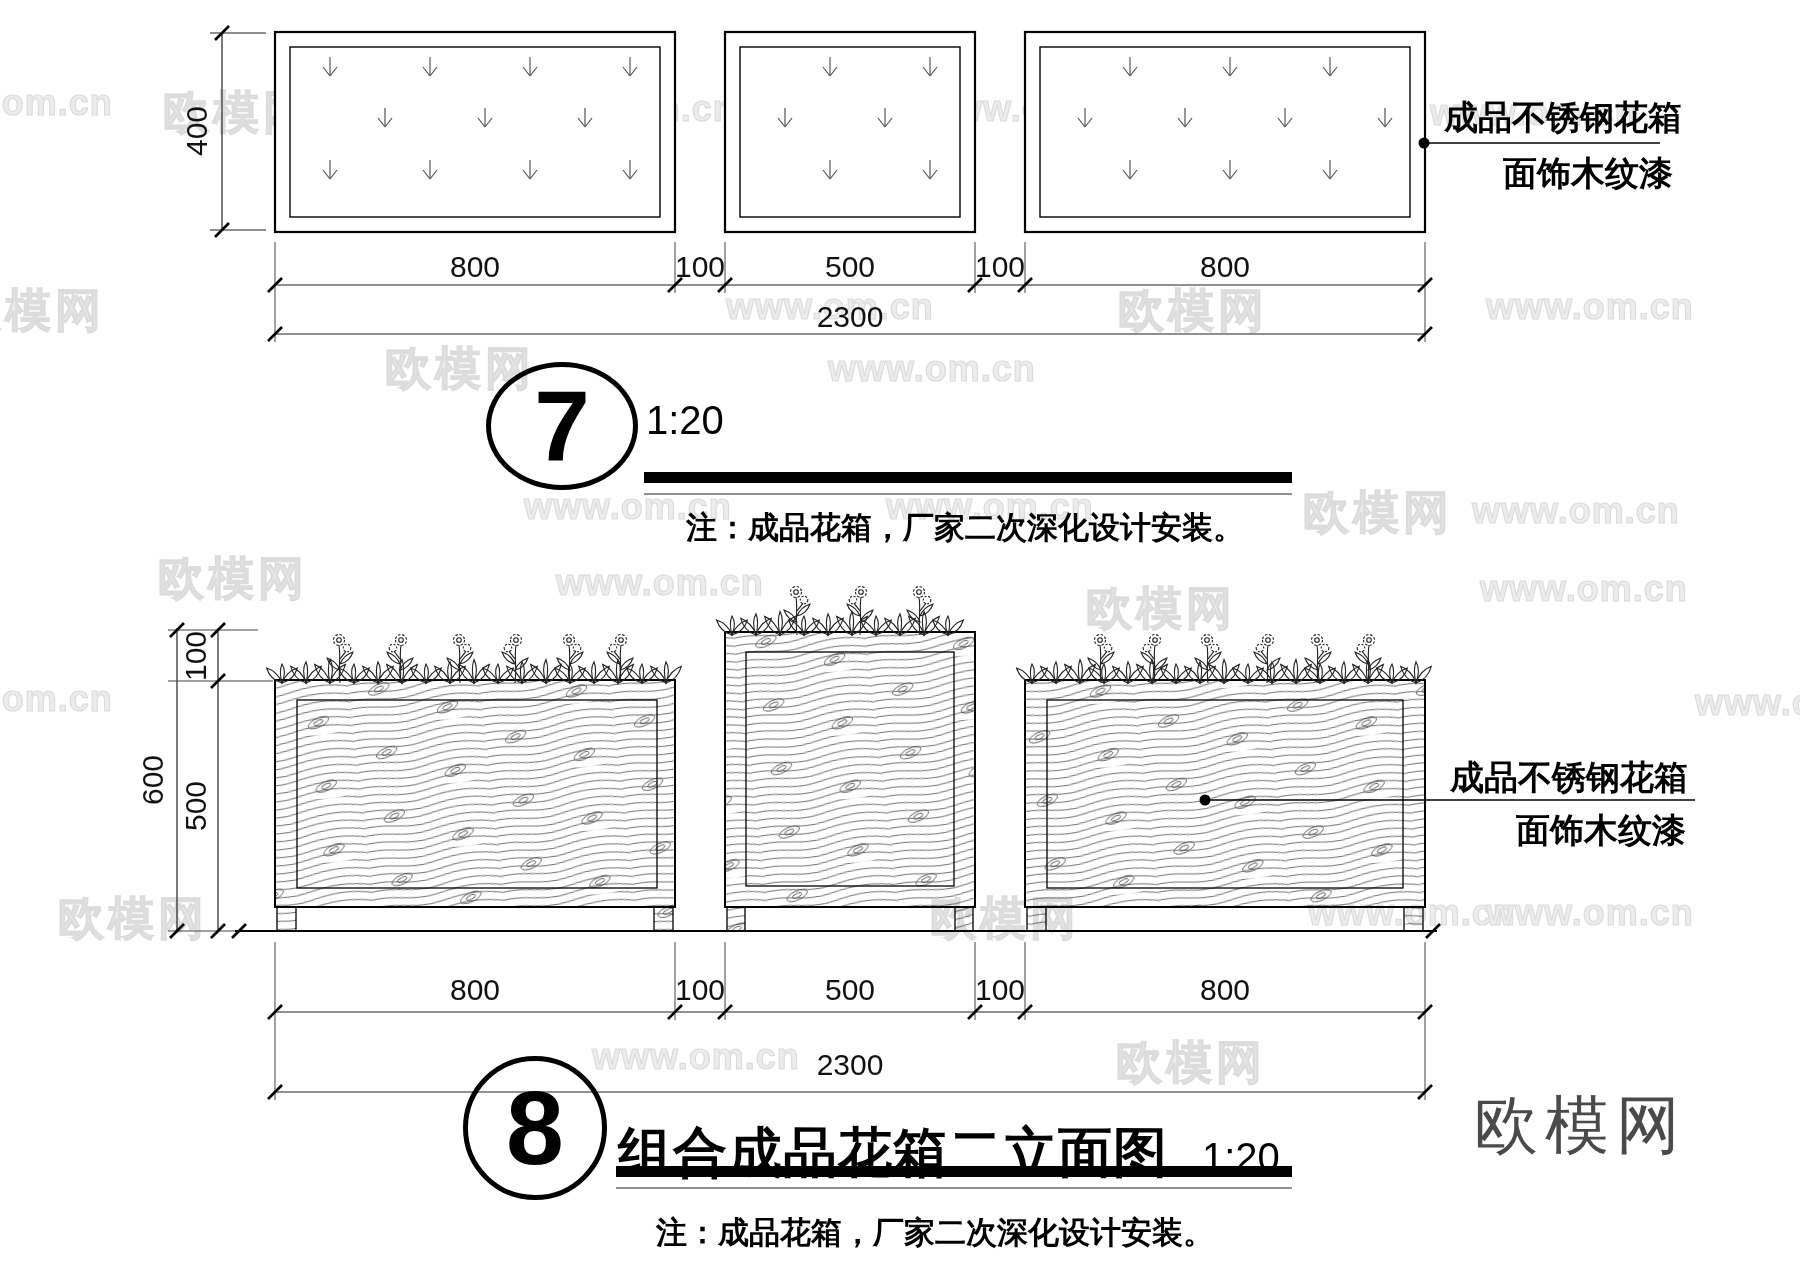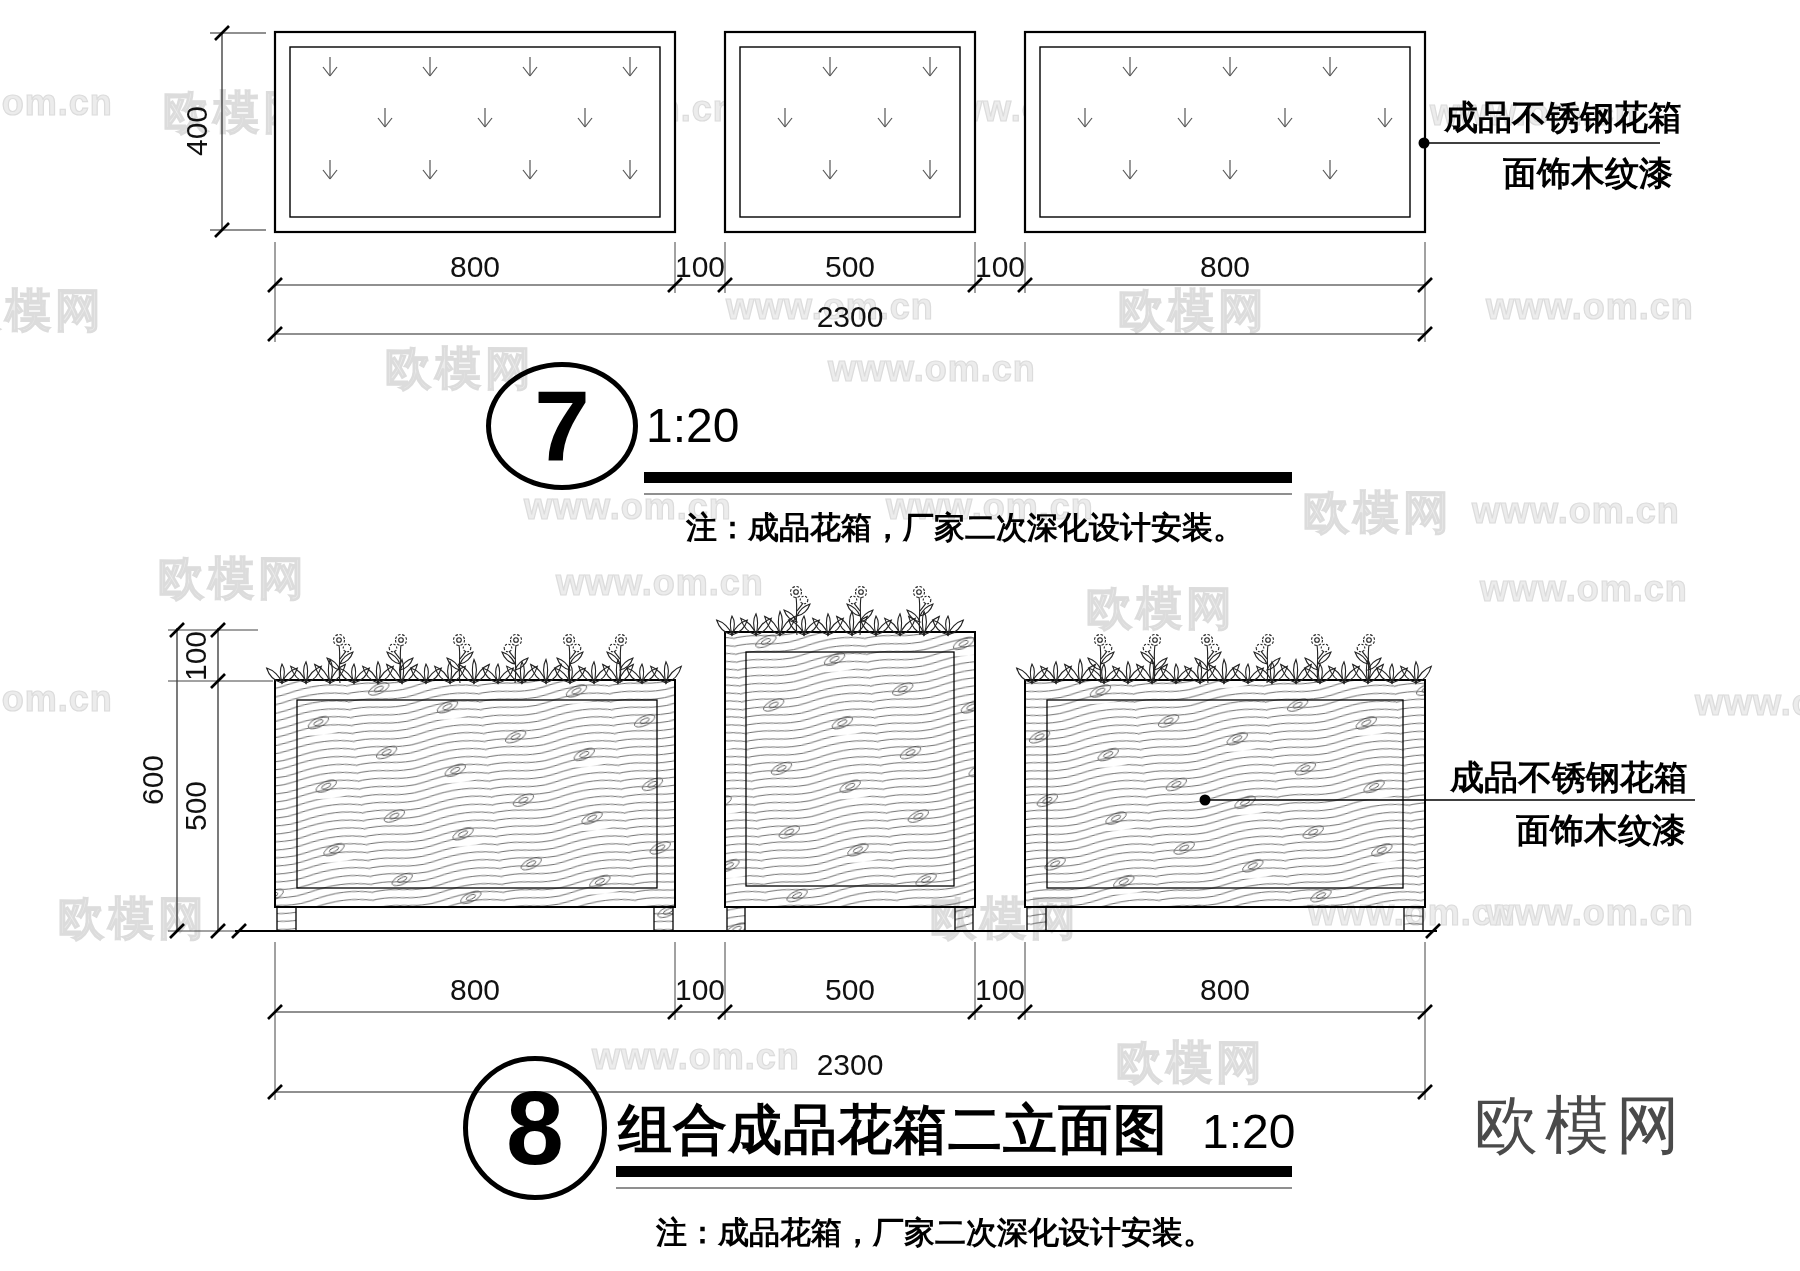--- a/index.html
+++ b/index.html
@@ -13,21 +13,21 @@
   
   svg{position:absolute;left:0;top:0;}
   .dimnum{font-family:"Liberation Sans",sans-serif;font-size:30px;fill:#111;}
   .anntxt{font-family:"Liberation Sans",sans-serif;font-size:34px;font-weight:700;fill:#000;}
   
   .tcircle{position:absolute;border:5px solid #000;border-radius:50%;display:flex;
            align-items:center;justify-content:center;background:transparent;}
   .tnum{font-weight:700;color:#000;font-family:"Liberation Sans",sans-serif;}
   .trow{position:absolute;display:flex;align-items:baseline;gap:34px;}
   .ttitle{font-size:54px;font-weight:700;color:#000;letter-spacing:1px;}
-  .tscale{font-size:48px;font-weight:400;color:#000;}
+  .tscale{font-size:40px;font-weight:400;color:#000;}
   .bar-thick{position:absolute;background:#000;}
   .bar-thin{position:absolute;background:#8f8f8f;}
   .note{position:absolute;font-size:31px;font-weight:700;color:#000;letter-spacing:0px;white-space:nowrap;}
   #logo{position:absolute;left:1474px;top:1082px;font-size:64px;font-weight:400;
         color:#4a4a4a;letter-spacing:7px;}
 </style>
 </head>
 <body>
 
 <div id="stage">
@@ -327,21 +327,21 @@
   <div class="trow" style="left:646px;top:398px;">
     <span class="tscale">1:20</span>
   </div>
   <div class="bar-thick" style="left:644px;top:472px;width:648px;height:11px;"></div>
   <div class="bar-thin" style="left:644px;top:493px;width:648px;height:2px;"></div>
   <div class="note" style="left:686px;top:507px;">注：成品花箱，厂家二次深化设计安装。</div>
 
   <div class="tcircle" style="left:463px;top:1056px;width:134px;height:134px;">
     <span class="tnum" style="font-size:104px;">8</span>
   </div>
-  <div class="trow" style="left:618px;top:1094px;">
+  <div class="trow" style="left:618px;top:1117px;">
     <span class="ttitle">组合成品花箱二立面图</span>
     <span class="tscale">1:20</span>
   </div>
   <div class="bar-thick" style="left:616px;top:1166px;width:676px;height:11px;"></div>
   <div class="bar-thin" style="left:616px;top:1187px;width:676px;height:2px;"></div>
   <div class="note" style="left:656px;top:1212px;">注：成品花箱，厂家二次深化设计安装。</div>
 
   <div id="logo">欧模网</div>
 </div>
 

